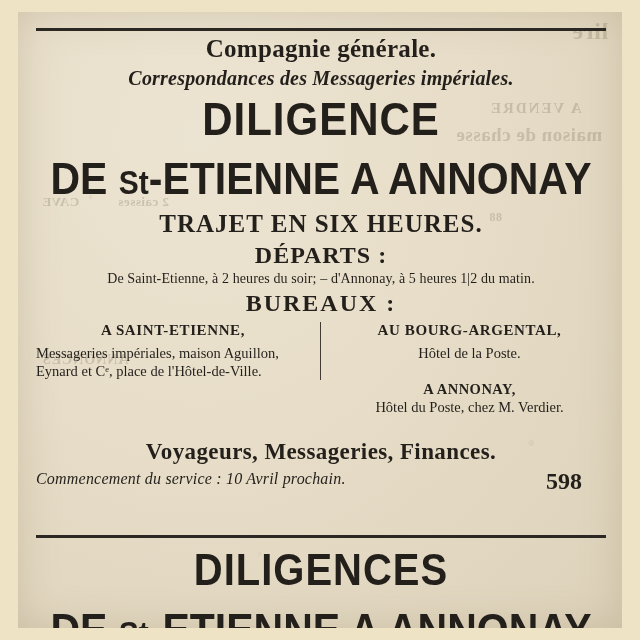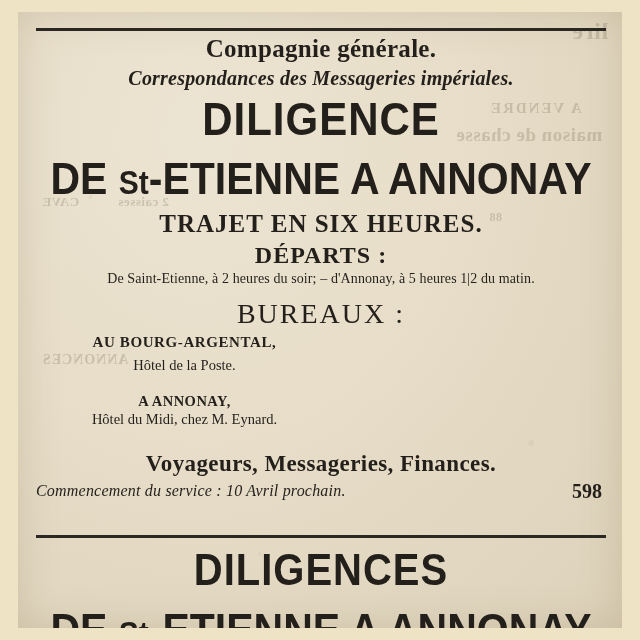--- a/index.html
+++ b/index.html
@@ -125,24 +125,24 @@
     font-weight: bold;
     letter-spacing: 1px;
     margin-top: 6px;
   }
   .l-departs-text {
     font-size: 14px;
     margin-top: 4px;
     letter-spacing: 0.1px;
   }
   .l-bureaux {
-    font-size: 28px;
-    font-weight: normal;
+    font-size: 24px;
+    font-weight: bold;
     letter-spacing: 2px;
-    margin-top: 12px;
+    margin-top: 4px;
   }
 
   .cols {
     display: flex;
     margin-top: 6px;
     align-items: flex-start;
   }
   .col {
     width: 50%;
     box-sizing: border-box;
@@ -182,23 +182,23 @@
     height: 22px;
   }
   .l-commencement {
     font-size: 16px;
     font-style: italic;
     letter-spacing: 0.2px;
     text-align: left;
   }
   .l-refnum {
     position: absolute;
-    right: 4px;
+    right: 24px;
     top: -2px;
-    font-size: 20px;
+    font-size: 24px;
     font-weight: bold;
     font-family: "Liberation Serif", serif;
   }
 
   .below {
     position: absolute;
     left: 18px;
     right: 16px;
     top: 534px;
     text-align: center;
@@ -256,25 +256,29 @@
       <p class="line l-compagnie">Compagnie générale.</p>
       <p class="line l-corresp">Correspondances des Messageries impériales.</p>
       <p class="line l-diligence">DILIGENCE</p>
       <p class="line l-route"><span>DE </span><span class="small-caps">St</span><span>-ETIENNE A ANNONAY</span></p>
       <p class="line l-trajet">TRAJET EN SIX HEURES.</p>
       <p class="line l-departs">DÉPARTS :</p>
       <p class="line l-departs-text">De Saint-Etienne, à 2 heures du soir; – d'Annonay, à 5 heures 1|2 du matin.</p>
       <p class="line l-bureaux">BUREAUX :</p>
 
       <div class="cols">
+        <div class="col col-left">
+          <div class="col-head">A SAINT-ETIENNE,</div>
+          <div class="col-body">Messageries impériales, maison Aguillon, Eynard et Cᵉ, place de l'Hôtel-de-Ville.</div>
+        </div>
         <div class="col col-right">
           <div class="col-head">AU BOURG-ARGENTAL,</div>
           <div class="col-body">Hôtel de la Poste.</div>
           <div class="sub-head">A ANNONAY,</div>
-          <div class="col-body">Hôtel du Midi, chez M. Eynard.</div>
+          <div class="col-body">Hôtel du Poste, chez M. Verdier.</div>
         </div>
       </div>
 
       <p class="line l-voyageurs">Voyageurs, Messageries, Finances.</p>
 
       <div class="footer-row">
         <div class="l-commencement">Commencement du service : 10 Avril prochain.</div>
         <div class="l-refnum">598</div>
       </div>
     </div>

